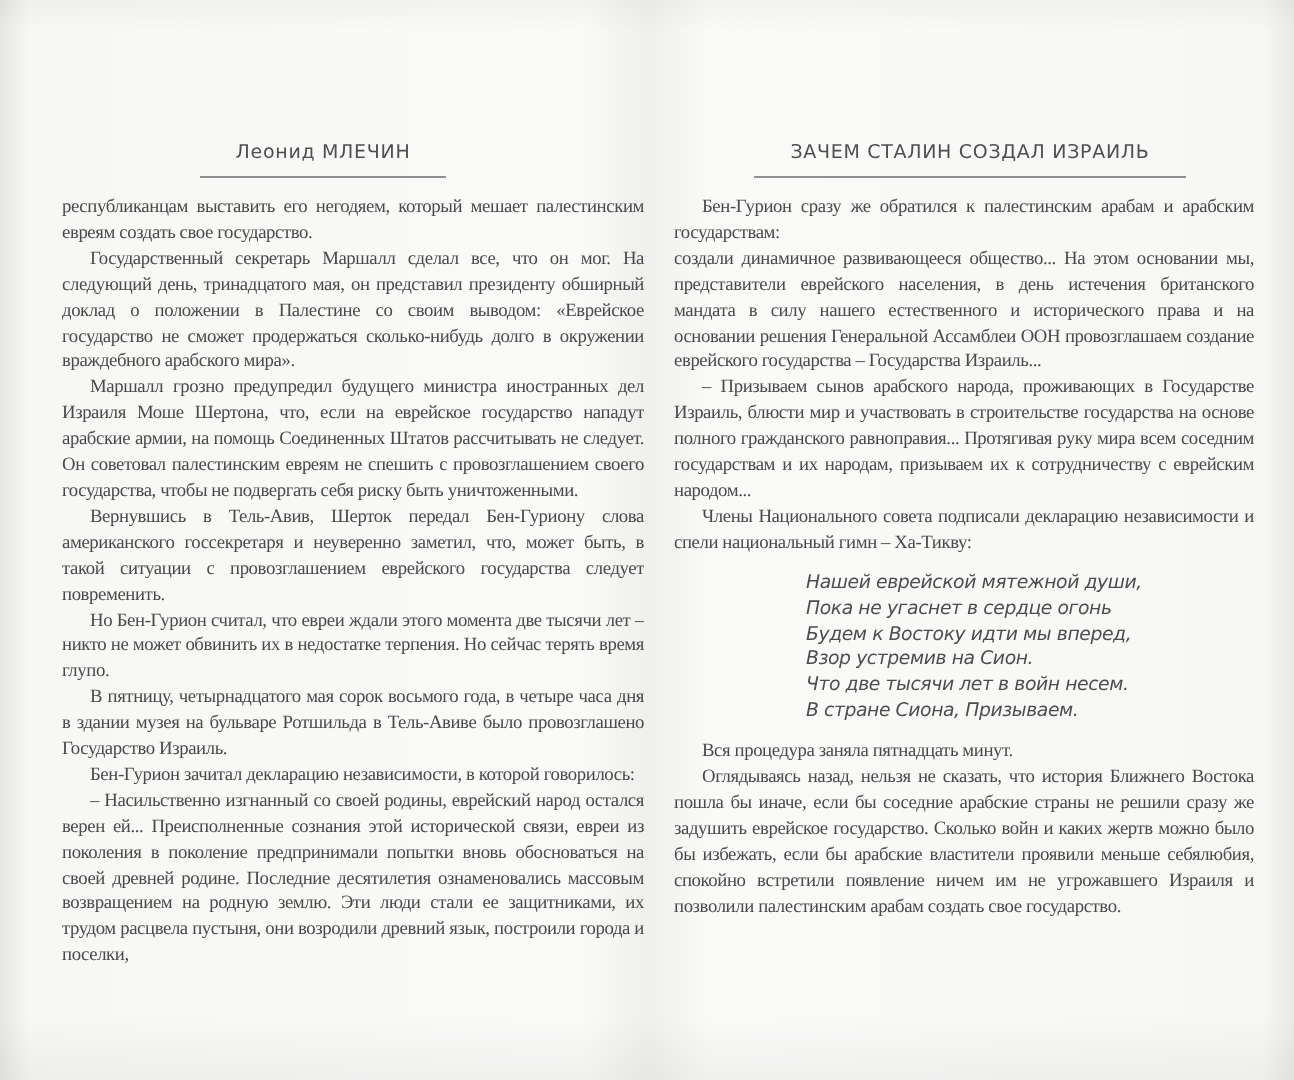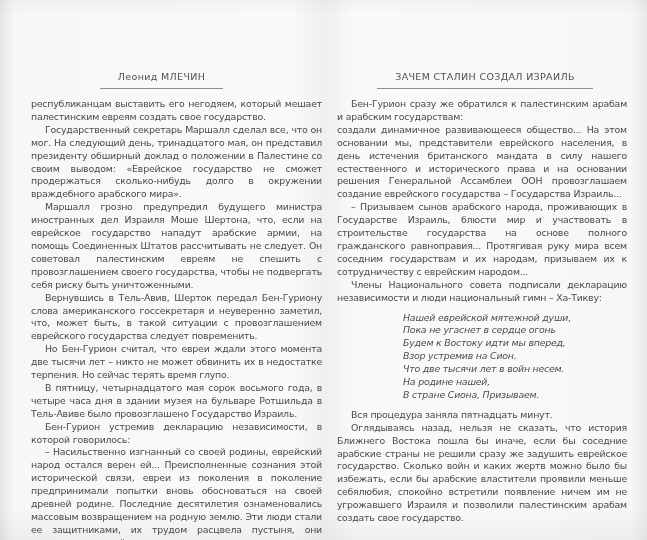--- a/index.html
+++ b/index.html
@@ -31,20 +31,21 @@
     position:absolute;top:55px;height:452px;
     overflow:hidden;
     font-size:9.4px;line-height:12.9px;letter-spacing:-0.2px;
   }
   .page-left .page-body{left:31px;width:291px;}
   .page-right .page-body{left:14px;width:290px;}
   .para{
     margin:0;
     text-align:justify;
     hyphens:auto;
+    font-family:Liberation Serif, serif;
     -webkit-hyphens:auto;
   }
   .para.indent{text-indent:14px;}
   .verse{
     margin:7px 0 7px 66px;
     font-style:italic;
     color:#4d4d4d;
   }
   .verse-line{line-height:12.9px;white-space:nowrap;}
   .page-number{
@@ -63,42 +64,41 @@
     <div class="running-head">
       <span class="head-inner">Леонид МЛЕЧИН</span>
     </div>
     <div class="page-body" id="left-body">
         <p class="para">республиканцам выставить его негодяем, который мешает палестинским евреям создать свое государство.</p>
         <p class="para indent">Государственный секретарь Маршалл сделал все, что он мог. На следующий день, тринадцатого мая, он представил президенту обширный доклад о положении в Палестине со своим выводом: «Еврейское государство не сможет продержаться сколько-нибудь долго в окружении враждебного арабского мира».</p>
         <p class="para indent">Маршалл грозно предупредил будущего министра иностранных дел Израиля Моше Шертона, что, если на еврейское государство нападут арабские армии, на помощь Соединенных Штатов рассчитывать не следует. Он советовал палестинским евреям не спешить с провозглашением своего государства, чтобы не подвергать себя риску быть уничтоженными.</p>
         <p class="para indent">Вернувшись в Тель-Авив, Шерток передал Бен-Гуриону слова американского госсекретаря и неуверенно заметил, что, может быть, в такой ситуации с провозглашением еврейского государства следует повременить.</p>
         <p class="para indent">Но Бен-Гурион считал, что евреи ждали этого момента две тысячи лет – никто не может обвинить их в недостатке терпения. Но сейчас терять время глупо.</p>
         <p class="para indent">В пятницу, четырнадцатого мая сорок восьмого года, в четыре часа дня в здании музея на бульваре Ротшильда в Тель-Авиве было провозглашено Государство Израиль.</p>
-        <p class="para indent">Бен-Гурион устремив декларацию независимости, в которой говорилось:</p>
+        <p class="para indent">Бен-Гурион зачитал декларацию независимости, в которой говорилось:</p>
         <p class="para indent">– Насильственно изгнанный со своей родины, еврейский народ остался верен ей... Преисполненные сознания этой исторической связи, евреи из поколения в поколение предпринимали попытки вновь обосноваться на своей древней родине. Последние десятилетия ознаменовались массовым возвращением на родную землю. Эти люди стали ее защитниками, их трудом расцвела пустыня, они возродили древний язык, построили города и поселки,</p>
       </div>
     <div class="page-number page-number-left">166</div>
   </div>
 
   <div class="page page-right">
     <div class="running-head">
       <span class="head-inner">ЗАЧЕМ СТАЛИН СОЗДАЛ ИЗРАИЛЬ</span>
     </div>
     <div class="page-body" id="right-body">
         <p class="para indent">Бен-Гурион сразу же обратился к палестинским арабам и арабским государствам:</p>
         <p class="para">создали динамичное развивающееся общество... На этом основании мы, представители еврейского населения, в день истечения британского мандата в силу нашего естественного и исторического права и на основании решения Генеральной Ассамблеи ООН провозглашаем создание еврейского государства – Государства Израиль...</p>
         <p class="para indent">– Призываем сынов арабского народа, проживающих в Государстве Израиль, блюсти мир и участвовать в строительстве государства на основе полного гражданского равноправия... Протягивая руку мира всем соседним государствам и их народам, призываем их к сотрудничеству с еврейским народом...</p>
-        <p class="para indent">Члены Национального совета подписали декларацию независимости и люди национальный гимн – Ха-Тикву:</p>
+        <p class="para indent">Члены Национального совета подписали декларацию независимости и спели национальный гимн – Ха-Тикву:</p>
         <div class="verse">
           <div class="verse-line">Нашей еврейской мятежной души,</div>
           <div class="verse-line">Пока не угаснет в сердце огонь</div>
           <div class="verse-line">Будем к Востоку идти мы вперед,</div>
           <div class="verse-line">Взор устремив на Сион.</div>
           <div class="verse-line">Что две тысячи лет в войн несем.</div>
-          <div class="verse-line">На родине нашей,</div>
           <div class="verse-line">В стране Сиона, Призываем.</div>
         </div>
         <p class="para indent">Вся процедура заняла пятнадцать минут.</p>
         <p class="para indent">Оглядываясь назад, нельзя не сказать, что история Ближнего Востока пошла бы иначе, если бы соседние арабские страны не решили сразу же задушить еврейское государство. Сколько войн и каких жертв можно было бы избежать, если бы арабские властители проявили меньше себялюбия, спокойно встретили появление ничем им не угрожавшего Израиля и позволили палестинским арабам создать свое государство.</p>
       </div>
     <div class="page-number page-number-right">167</div>
   </div>
 
 </div>
 

